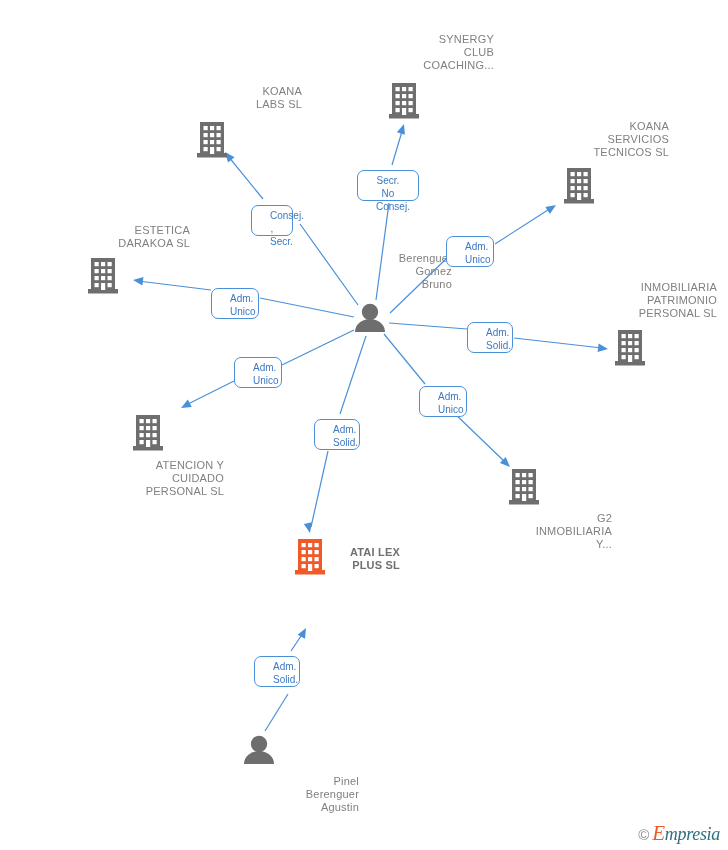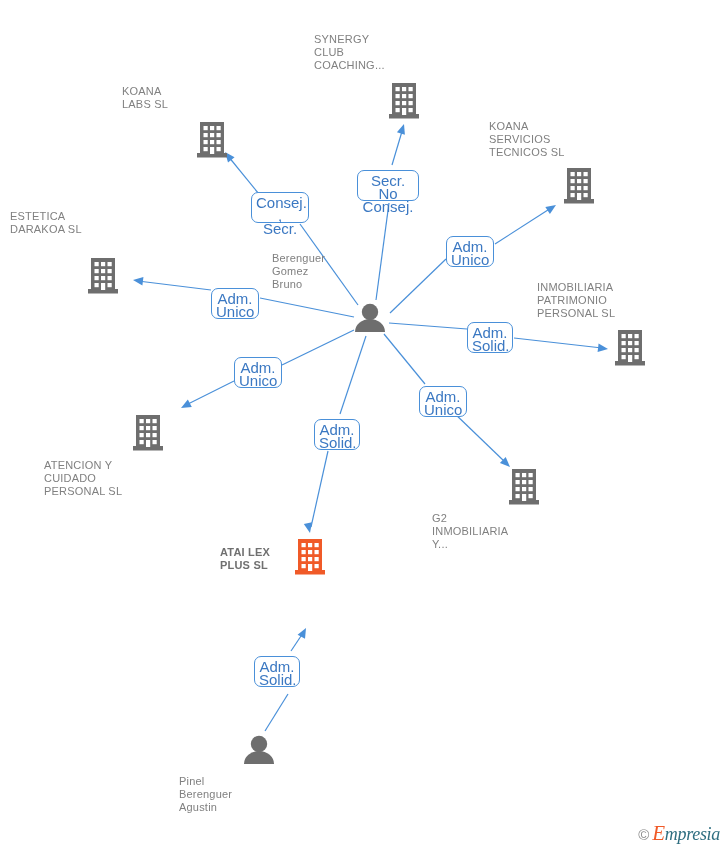--- a/index.html
+++ b/index.html
@@ -22,45 +22,45 @@
   }
   svg.graph-canvas {
     position: absolute;
     top: 0; left: 0;
     width: 728px;
     height: 850px;
     display: block;
   }
   .node-label {
     position: absolute;
-    text-align: left;
+    text-align: right;
     font-family: "Liberation Sans", sans-serif;
     font-size: 11px;
     line-height: 13px;
     color: #808080;
     letter-spacing: 0.2px;
     white-space: pre-line;
     pointer-events: none;
   }
   .node-label.highlight {
     color: #707070;
     font-weight: bold;
   }
   .edge-label {
     position: absolute;
     box-sizing: border-box;
     border: 1.3px solid #4a90d9;
     border-radius: 7px;
     background: #ffffff;
     color: #3b78c2;
     font-family: "Liberation Sans", sans-serif;
-    font-size: 15px;
+    font-size: 10px;
     line-height: 13px;
     text-align: center;
-    padding: 3px 4px;
+    padding: 3px 18px;
     white-space: pre-line;
     cursor: pointer;
   }
   .watermark {
     position: absolute;
     right: 8px;
     bottom: 4px;
     display: flex;
     align-items: baseline;
     gap: 3px;
@@ -277,42 +277,42 @@
 
   <div id="labels-layer">
       <div class="node-label" style="left: 314px; top: 33px; width: 180px;">SYNERGY
 CLUB
 COACHING...</div>
       <div class="node-label" style="left: 122px; top: 85px; width: 180px;">KOANA
 LABS  SL</div>
       <div class="node-label" style="left: 489px; top: 120px; width: 180px;">KOANA
 SERVICIOS
 TECNICOS SL</div>
-      <div class="node-label" style="left: 10px; top: 210px; width: 180px;">ESTETICA
+      <div class="node-label" style="left: 10px; top: 224px; width: 180px;">ESTETICA
 DARAKOA SL</div>
       <div class="node-label" style="left: 272px; top: 252px; width: 180px;">Berenguer
 Gomez
 Bruno</div>
       <div class="node-label" style="left: 537px; top: 281px; width: 180px;">INMOBILIARIA
 PATRIMONIO
 PERSONAL  SL</div>
       <div class="node-label" style="left: 44px; top: 459px; width: 180px;">ATENCION Y
 CUIDADO
 PERSONAL SL</div>
       <div class="node-label" style="left: 432px; top: 512px; width: 180px;">G2
 INMOBILIARIA
 Y...</div>
       <div class="node-label highlight" style="left: 220px; top: 546px; width: 180px;">ATAI LEX
 PLUS  SL</div>
       <div class="node-label" style="left: 179px; top: 775px; width: 180px;">Pinel
 Berenguer
 Agustin</div>
     </div>
   <div id="edge-labels-layer">
-      <div class="edge-label" style="left: 251px; top: 192px; width: 58px; height: 31px;">Consej. ,
+      <div class="edge-label" style="left: 251px; top: 205px; width: 42px; height: 31px;">Consej. ,
 Secr.</div>
       <div class="edge-label" style="left: 357px; top: 170px; width: 62px; height: 31px;">Secr.  No
 Consej.</div>
       <div class="edge-label" style="left: 446px; top: 236px; width: 48px; height: 31px;">Adm.
 Unico</div>
       <div class="edge-label" style="left: 211px; top: 288px; width: 48px; height: 31px;">Adm.
 Unico</div>
       <div class="edge-label" style="left: 467px; top: 322px; width: 46px; height: 31px;">Adm.
 Solid.</div>
       <div class="edge-label" style="left: 234px; top: 357px; width: 48px; height: 31px;">Adm.

